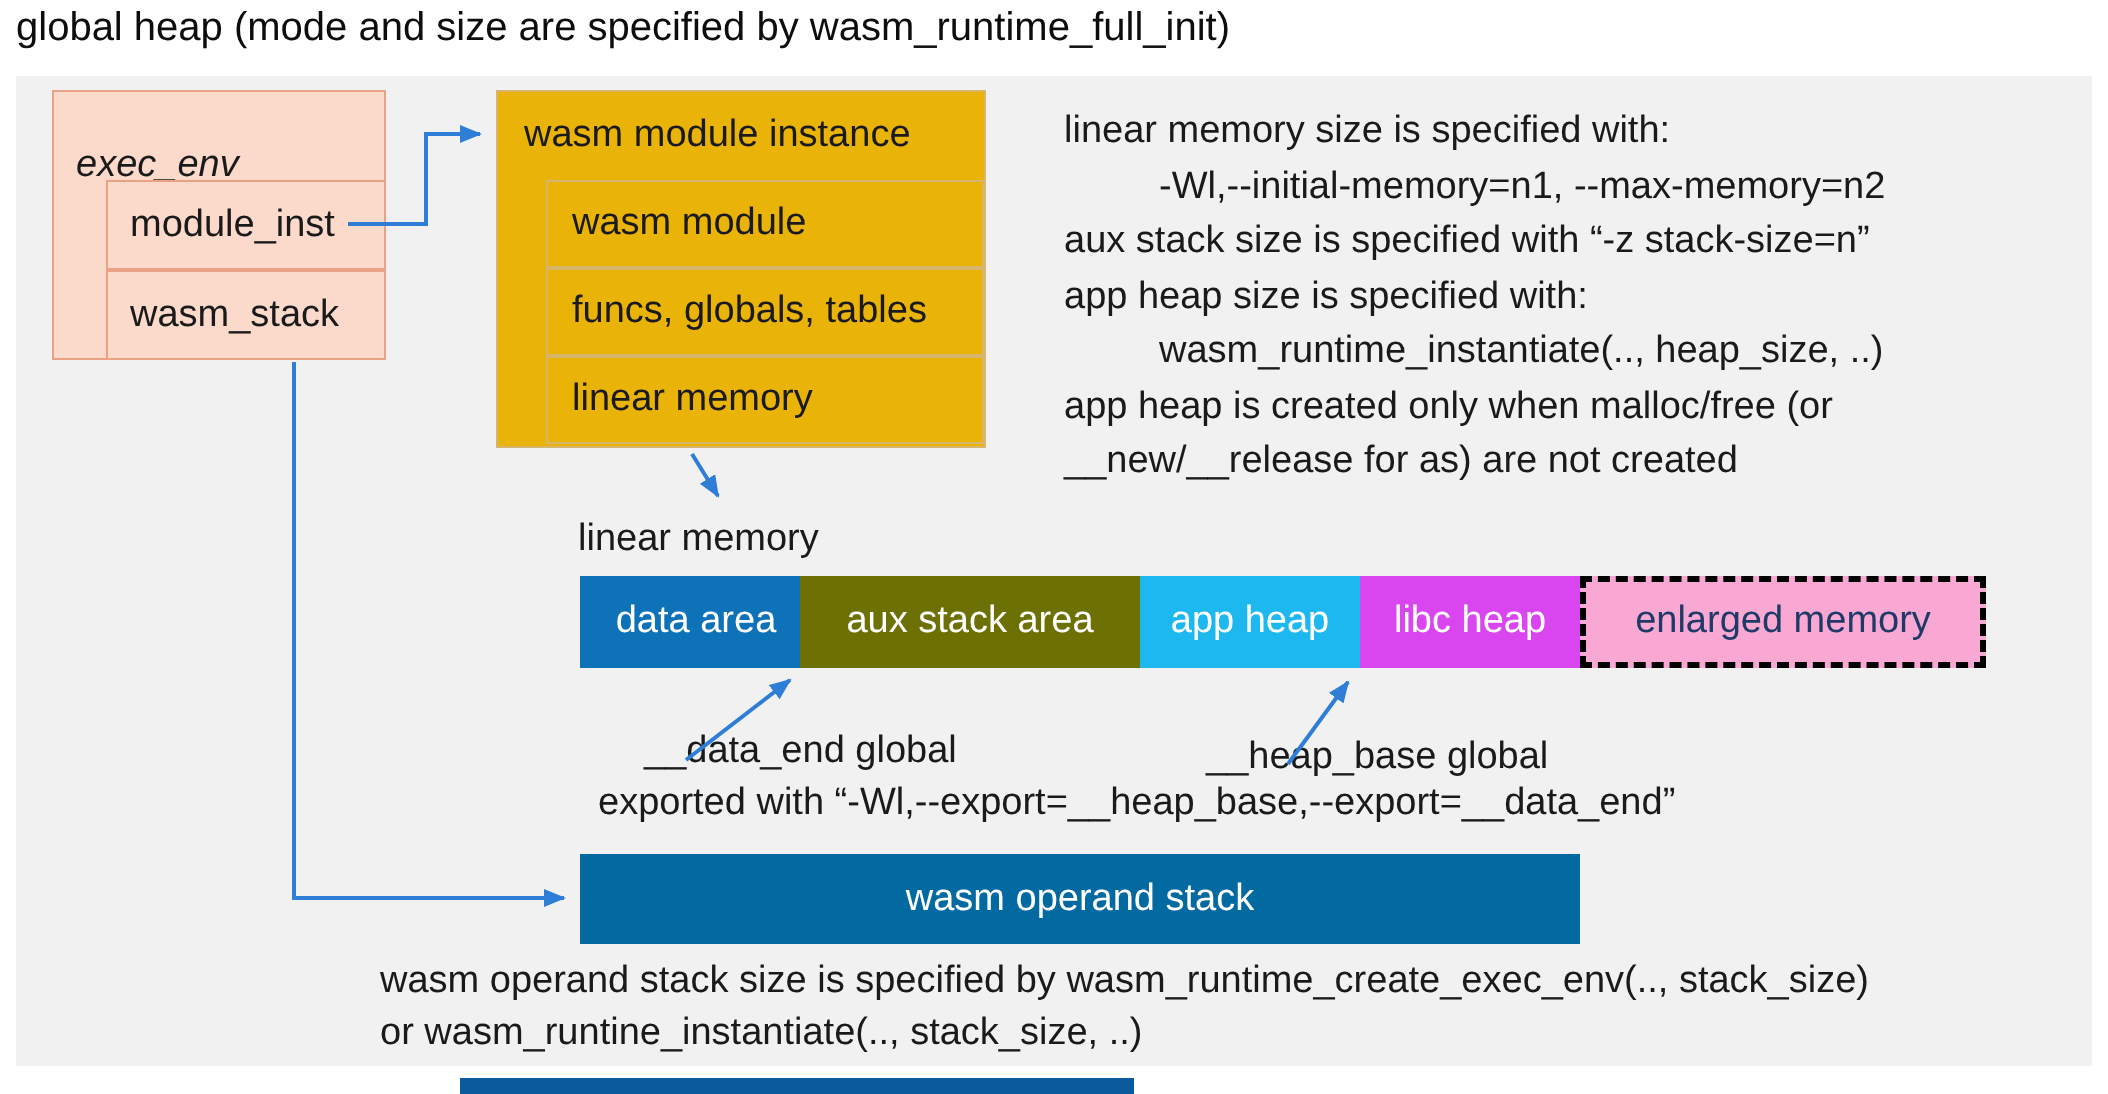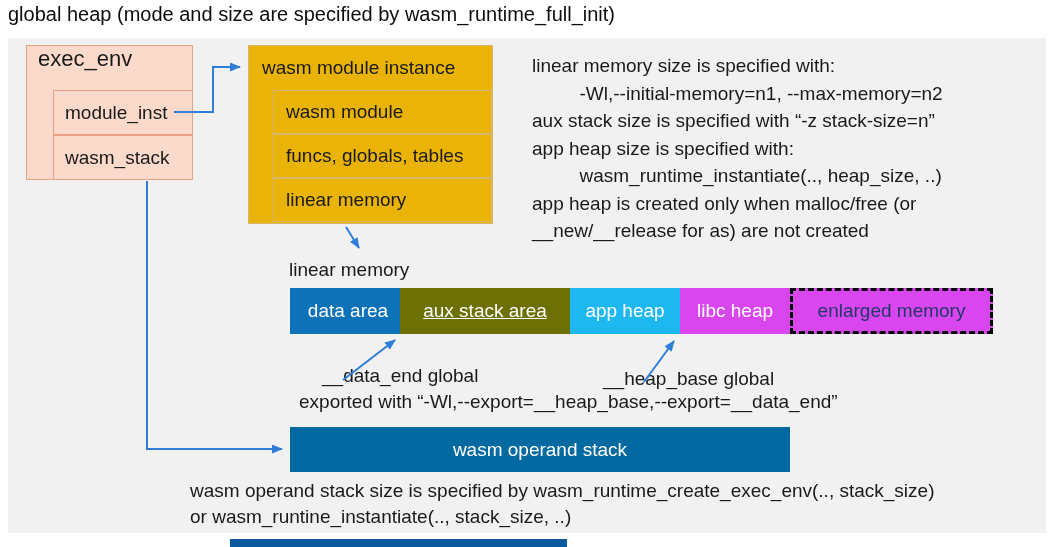--- a/index.html
+++ b/index.html
@@ -11,21 +11,21 @@
     color:#1a1a1a;
     overflow:hidden;
   }
   .abs{position:absolute;}
   .page-title{left:8px;top:3px;font-size:20px;color:#0d0d0d;}
   .panel{left:8px;top:38px;width:1038px;height:495px;background:#f1f1f1;}
 
   
   .pink{background:#fbdacb;border:1px solid #eba184;box-sizing:border-box;}
   .exec-outer{left:26px;top:45px;width:167px;height:135px;}
-  .exec-label{left:38px;top:36px;height:45px;display:flex;align-items:center;font-size:22px;}
+  .exec-label{left:38px;top:60px;height:45px;display:flex;align-items:center;font-size:19px;font-style:italic;}
   .pink-sub{display:flex;align-items:center;padding-left:11px;font-size:19px;width:140px;height:45px;left:53px;}
   .module-inst{top:90px;}
   .wasm-stack{top:135px;}
 
   
   .yellow{background:#eab308;border:1px solid #d7b56d;box-sizing:border-box;}
   .inst-outer{left:248px;top:45px;width:245px;height:179px;}
   .inst-label{left:262px;top:45px;height:45px;display:flex;align-items:center;font-size:19px;}
   .yellow-sub{display:flex;align-items:center;padding-left:12px;font-size:19px;width:219px;height:44px;left:273px;}
   .sub-wasm-module{top:90px;}
@@ -34,25 +34,25 @@
 
   
   .notes{left:532px;top:52px;width:515px;}
   .note-line{white-space:pre;font-size:19px;line-height:27.5px;}
 
   
   .linmem-label{left:289px;top:259px;font-size:19px;}
   .seg{top:288px;height:46px;display:flex;align-items:center;justify-content:center;
        color:#ffffff;font-size:19px;box-sizing:border-box;}
   .seg-data{left:290px;width:116px;}
-  .seg-aux{left:400px;width:170px;text-decoration:underline;}
+  .seg-aux{left:400px;width:170px;}
   .seg-app{left:570px;width:110px;}
   .seg-libc{left:680px;width:110px;}
   .enlarged{left:790px;top:288px;width:203px;height:46px;box-sizing:border-box;
-       background:#d946ef;border:3px dashed #000000;display:flex;align-items:center;
+       background:#f9a8d4;border:3px dashed #000000;display:flex;align-items:center;
        justify-content:center;font-size:19px;color:#1f3a67;}
 
   
   .ann{font-size:19px;}
   .ann-data-end{left:322px;top:365px;}
   .ann-heap-base{left:603px;top:368px;}
   .ann-exported{left:299px;top:391px;}
 
   
   .operand-bar{left:290px;top:427px;width:500px;height:45px;display:flex;

